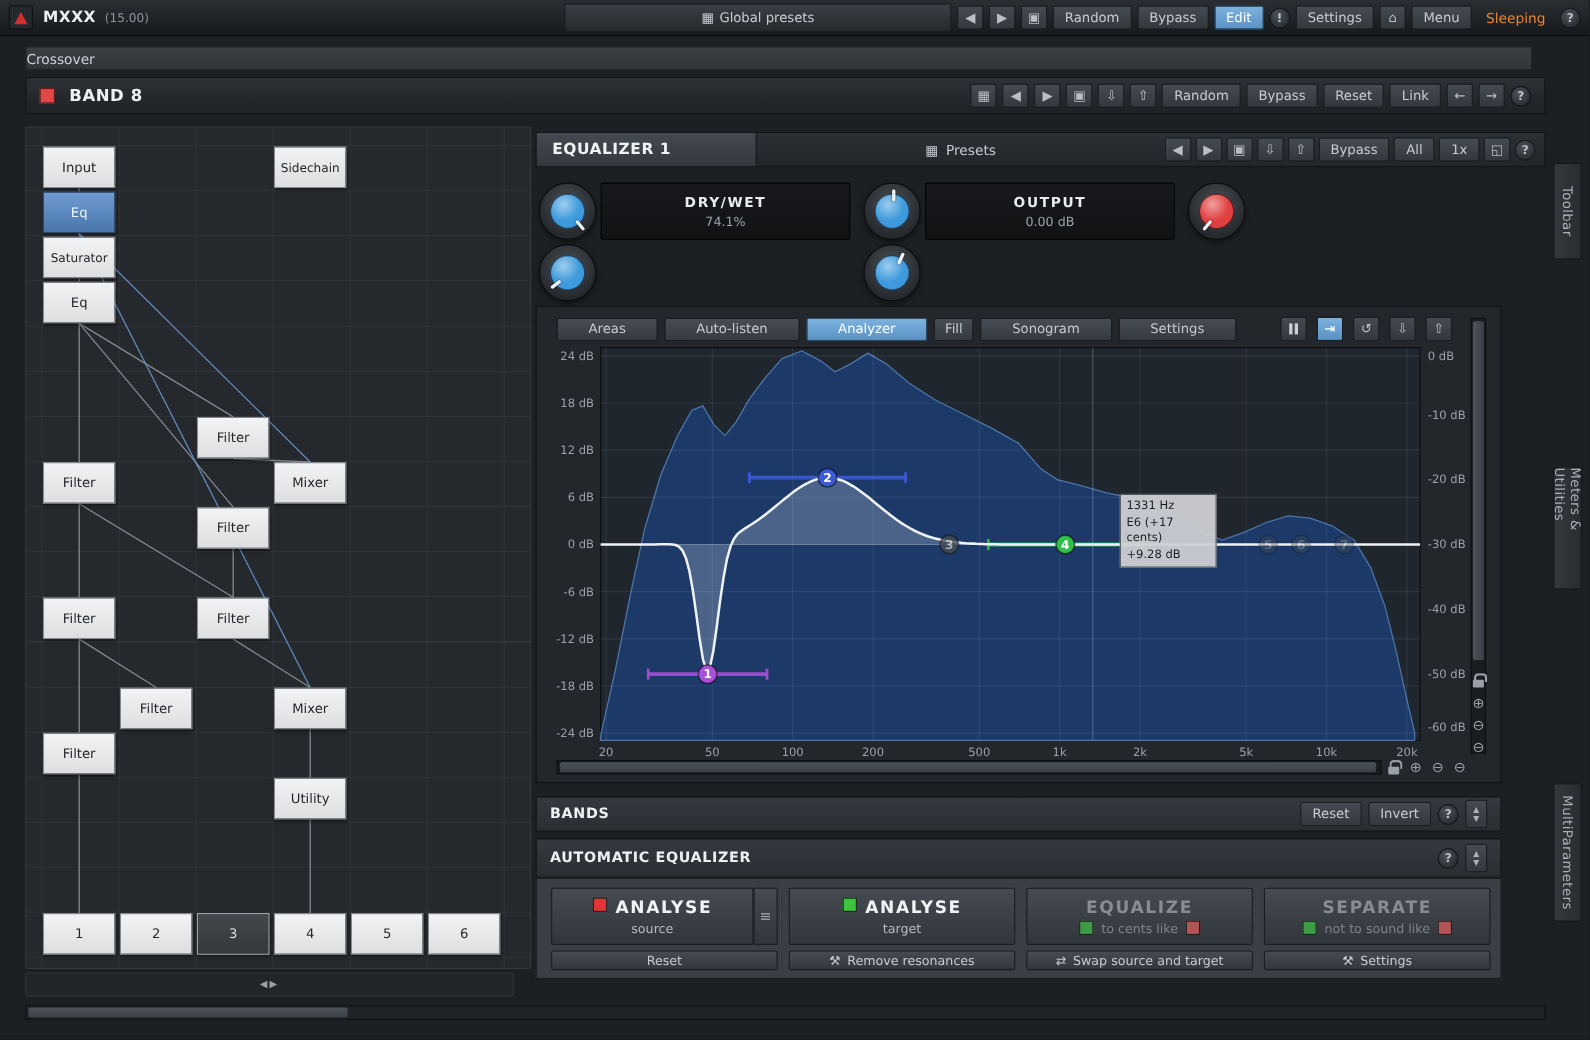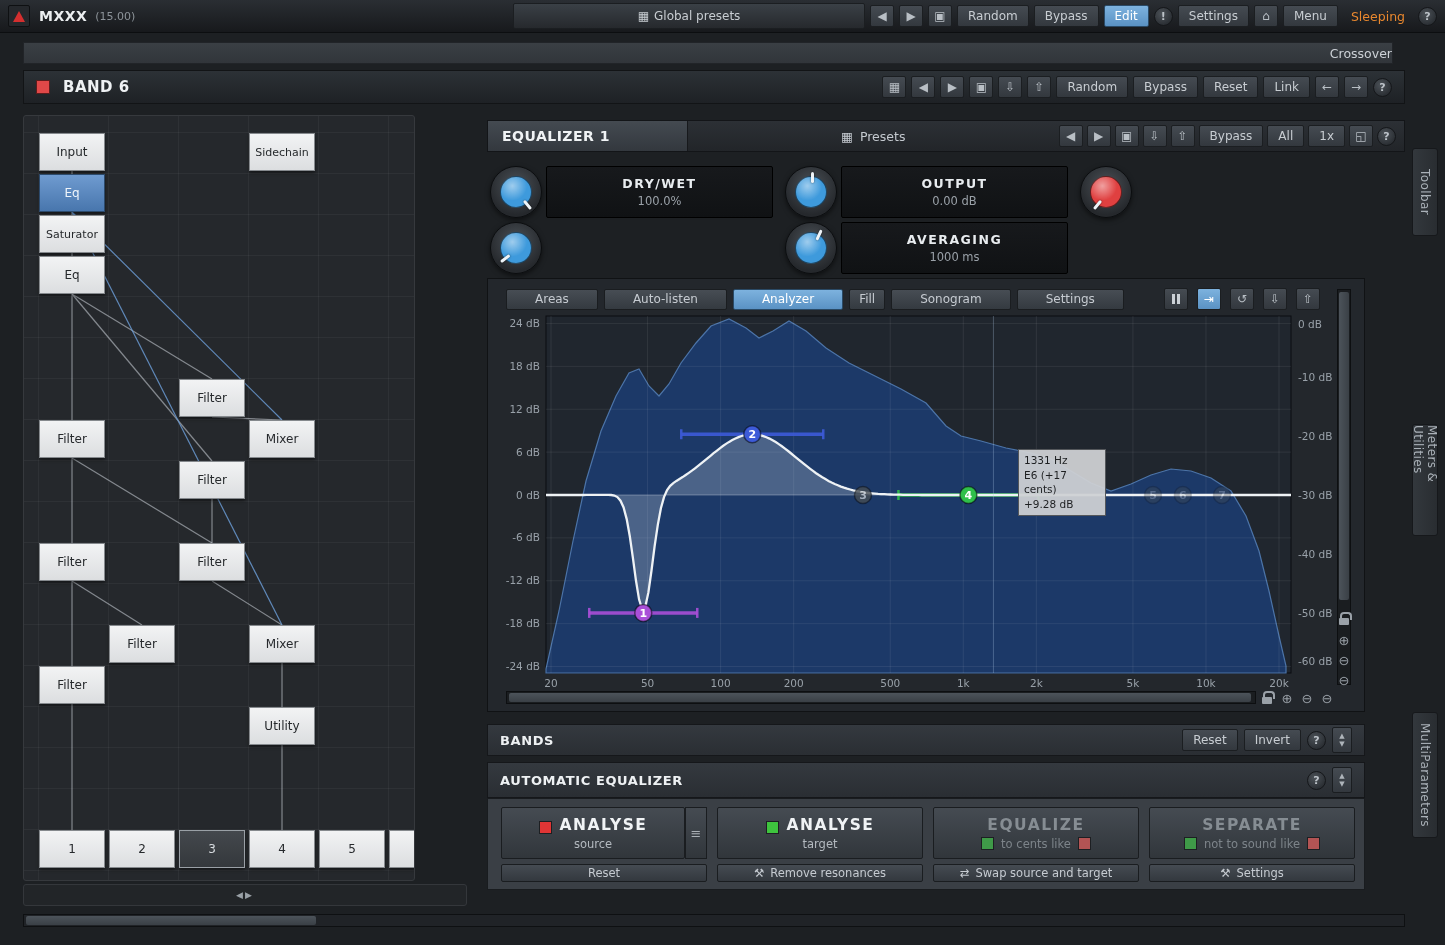--- a/index.html
+++ b/index.html
@@ -29,32 +29,32 @@
   #logo .tri { width:0; height:0; border-left:6px solid transparent; border-right:6px solid transparent;
     border-bottom:11px solid #d42f2f; }
   .appname { font-weight:bold; color:#eceff1; font-size:14px; letter-spacing:.5px; margin-left:4px; }
   .appver { color:#8d949a; font-size:11px; margin-left:3px; }
   #tb-right { margin-left:auto; display:flex; align-items:center; gap:5px; }
   .tbwide { width:352px; height:26px; background:linear-gradient(#3a4046,#26292d); }
   .sleep { color:#e8872e; font-size:12.5px; padding:0 8px; }
 
   
   #crossbar { left:23px; top:42px; width:1370px; height:22px; background:linear-gradient(#3a3f44,#31353a);
-    border:1px solid #212428; display:flex; align-items:center; justify-content:flex-end;
+    border:1px solid #212428; display:flex; align-items:center; justify-content:flex-start;
     color:#cdd2d7; font-size:12.5px; }
 
   
   #bandbar { left:23px; top:70px; width:1382px; height:34px; background:linear-gradient(#2c3136,#1e2125);
     border:1px solid #121416; display:flex; align-items:center; padding:0 12px; gap:5px; }
   #bandsq { width:14px; height:14px; background:#e04848; border:1px solid #5c1d1d; margin-right:8px; }
   #bandtitle { font-weight:bold; font-size:15px; color:#eef1f3; letter-spacing:.5px; }
   #bb-right { margin-left:auto; display:flex; align-items:center; gap:5px; }
 
   
-  #nodepanel { left:23px; top:115px; width:392px; height:766px; background:#25282c;
+  #nodepanel { left:23px; top:115px; width:460px; height:766px; background:#25282c;
     border:1px solid #36393d; border-radius:3px; overflow:hidden;
     background-image:
       repeating-linear-gradient(to right, rgba(255,255,255,.045) 0 1px, transparent 1px 70px),
       repeating-linear-gradient(to bottom, rgba(255,255,255,.045) 0 1px, transparent 1px 41px);
     background-position:14px 16px; }
   #wires { position:absolute; inset:0; }
   #node-layer { position:absolute; inset:0; }
   .node { position:absolute; width:66px; height:38px; display:flex; align-items:center; justify-content:center;
     background:linear-gradient(#f2f3f4,#dcdee0); border:1px solid #85898d; color:#26292c; font-size:12px;
     box-shadow:0 2px 3px rgba(0,0,0,.45); z-index:2; }
@@ -110,21 +110,21 @@
   .secbar { position:absolute; left:0; width:878px; background:linear-gradient(#34393f,#2a2e33);
     border:1px solid #15171a; display:flex; align-items:center; padding:0 12px; gap:6px; }
   .sectitle { font-weight:bold; font-size:13px; color:#eef1f3; letter-spacing:.6px; }
   .sec-right { margin-left:auto; display:flex; align-items:center; gap:6px; }
   .spin { width:20px; height:26px; background:linear-gradient(#454b52,#33383e); border:1px solid #1a1d20;
     border-radius:2px; display:flex; flex-direction:column; align-items:center; justify-content:center; color:#aeb4ba; font-size:7px; line-height:1.2; }
 
   #analysepanel { position:absolute; left:0; top:678px; width:878px; height:92px; background:#3a3f45; border:1px solid #191c1f; }
   .abtn { position:absolute; top:8px; height:52px; background:linear-gradient(#454b52,#31363b); border:1px solid #1a1d20;
     border-radius:2px; display:flex; flex-direction:column; align-items:center; justify-content:center; gap:3px; }
-  .abtn .t1 { display:flex; align-items:flex-end; gap:8px; font-weight:bold; font-size:15.5px; letter-spacing:1.5px; color:#f0f3f5; }
+  .abtn .t1 { display:flex; align-items:flex-start; gap:8px; font-weight:bold; font-size:15.5px; letter-spacing:1.5px; color:#f0f3f5; }
   .abtn .t2 { font-size:11.5px; color:#b4bac0; display:flex; align-items:center; gap:7px; }
   .abtn.dim .t1 { color:#868d93; }
   .abtn.dim .t2 { color:#7d848a; }
   .sq { width:13px; height:13px; border:1px solid #1d1f22; }
   .sq.red { background:#e03535; } .sq.green { background:#3ec43e; }
   .sq.dimgreen { background:#3f9a48; } .sq.dimred { background:#b35454; }
   .menustrip { position:absolute; top:8px; width:22px; height:52px; background:linear-gradient(#454b52,#31363b);
     border:1px solid #1a1d20; display:flex; align-items:center; justify-content:center; color:#aab0b6; font-size:13px; }
   .sbtn { position:absolute; top:65px; height:18px; background:linear-gradient(#454b52,#33383e); border:1px solid #1a1d20;
     border-radius:2px; display:flex; align-items:center; justify-content:center; gap:6px; color:#c6cbd1; font-size:11.5px; }
@@ -168,21 +168,21 @@
       <div class="qbtn">?</div>
     </div>
   </div>
 
   <div id="crossbar" class="abs">
     <span>Crossover</span>
   </div>
 
   <div id="bandbar" class="abs">
     <div id="bandsq"></div>
-    <span id="bandtitle">BAND 6</span>
+    <span id="bandtitle">BAND 8</span>
     <div id="bb-right">
       <div class="ibtn">▦</div>
       <div class="ibtn">◀</div>
       <div class="ibtn">▶</div>
       <div class="ibtn">▣</div>
       <div class="ibtn">⇩</div>
       <div class="ibtn">⇧</div>
       <div class="btn">Random</div>
       <div class="btn">Bypass</div>
       <div class="btn">Reset</div>
@@ -265,21 +265,21 @@
       </div>
     </div>
 
     <div class="knobgroup abs" style="left:3px;top:46px">
       <div class="knob">
           <div class="kdisc" style="background: radial-gradient(circle at 38% 30%, rgba(255, 255, 255, 0.5), rgba(255, 255, 255, 0) 52%), rgb(62, 154, 220);"></div>
           <div class="kptr" style="transform: rotate(140deg);"></div>
         </div>
       <div class="kval">
         <div class="klabel">DRY/WET</div>
-        <div class="kvalue">100.0%</div>
+        <div class="kvalue">74.1%</div>
       </div>
     </div>
     <div class="knobgroup abs" style="left:298px;top:46px">
       <div class="knob">
           <div class="kdisc" style="background: radial-gradient(circle at 38% 30%, rgba(255, 255, 255, 0.5), rgba(255, 255, 255, 0) 52%), rgb(62, 154, 220);"></div>
           <div class="kptr" style="transform: rotate(0deg);"></div>
         </div>
       <div class="kval">
         <div class="klabel">OUTPUT</div>
         <div class="kvalue">0.00 dB</div>
@@ -296,24 +296,20 @@
       <div class="knob">
           <div class="kdisc" style="background: radial-gradient(circle at 38% 30%, rgba(255, 255, 255, 0.5), rgba(255, 255, 255, 0) 52%), rgb(62, 154, 220);"></div>
           <div class="kptr" style="transform: rotate(-128deg);"></div>
         </div>
     </div>
     <div class="knobgroup abs" style="left:298px;top:102px">
       <div class="knob">
           <div class="kdisc" style="background: radial-gradient(circle at 38% 30%, rgba(255, 255, 255, 0.5), rgba(255, 255, 255, 0) 52%), rgb(62, 154, 220);"></div>
           <div class="kptr" style="transform: rotate(25deg);"></div>
         </div>
-      <div class="kval">
-        <div class="klabel">AVERAGING</div>
-        <div class="kvalue">1000 ms</div>
-      </div>
     </div>
 
     <div id="graphbox" class="abs">
       <div id="gtoolbar">
         <div id="gtabs">
             <div class="gbtn">Areas</div>
             <div class="gbtn">Auto-listen</div>
             <div class="gbtn sel">Analyzer</div>
             <div class="gbtn" style="padding: 0px 9px;">Fill</div>
             <div class="gbtn">Sonogram</div>

